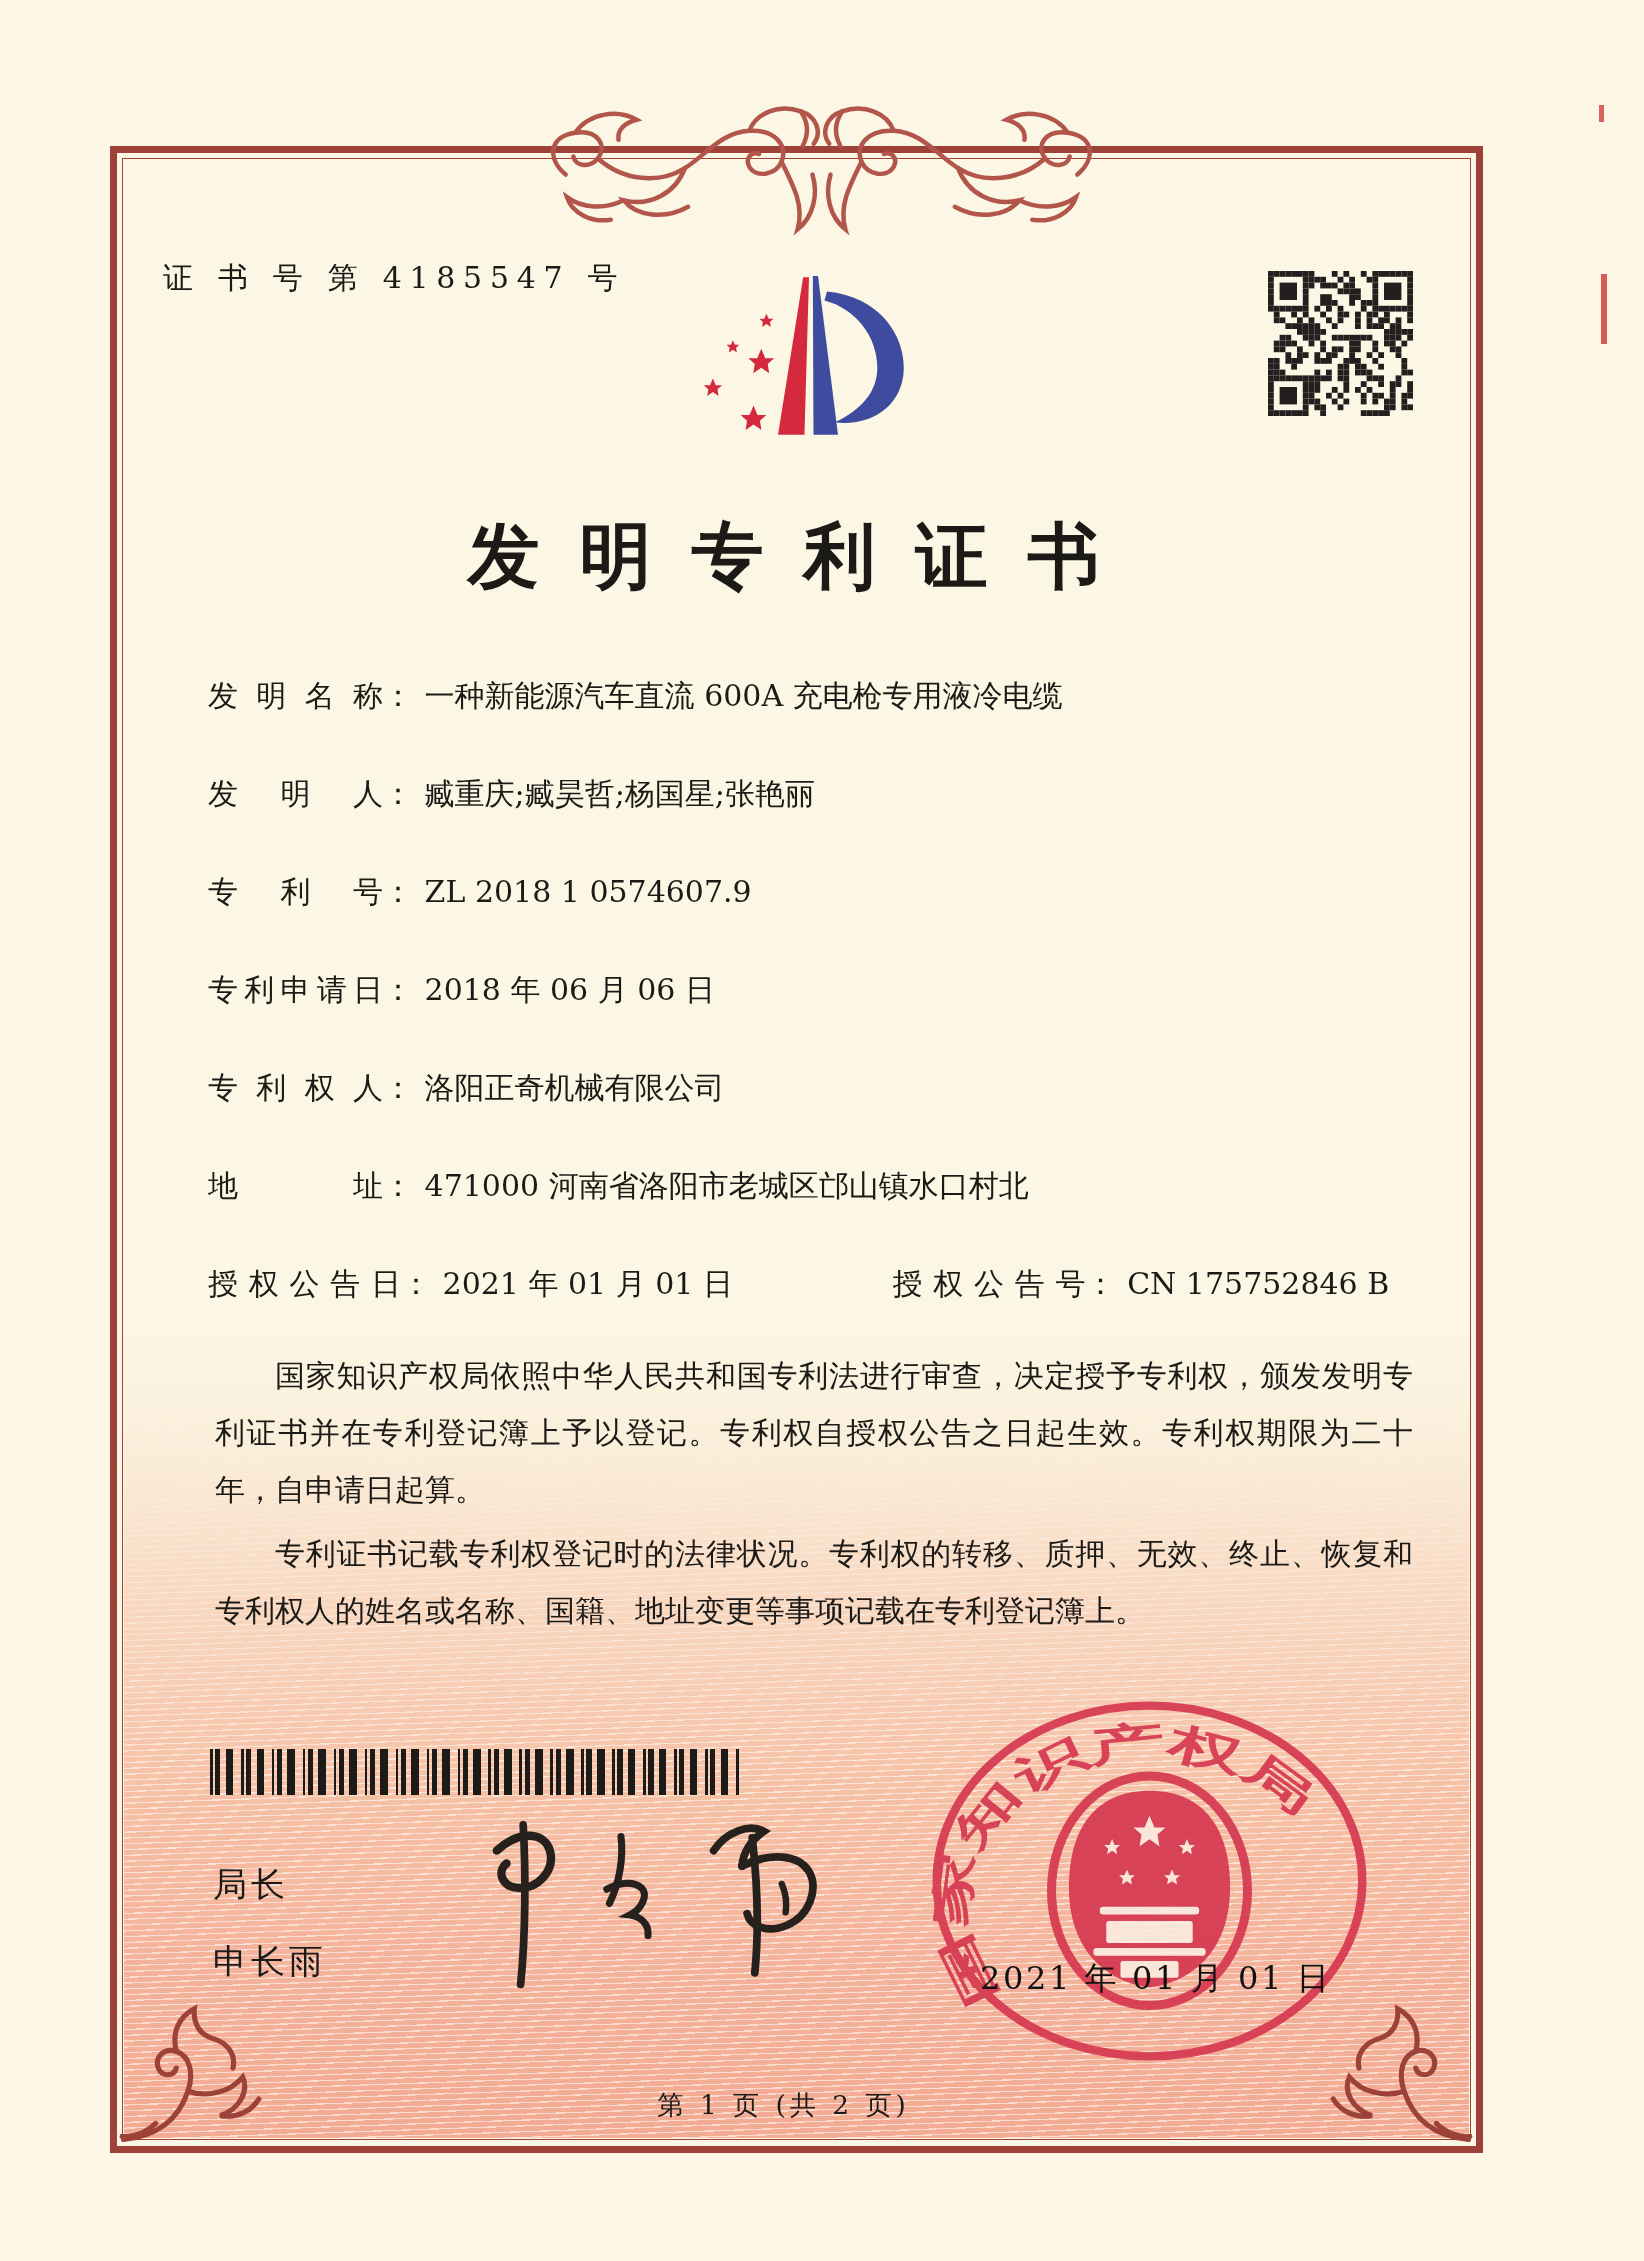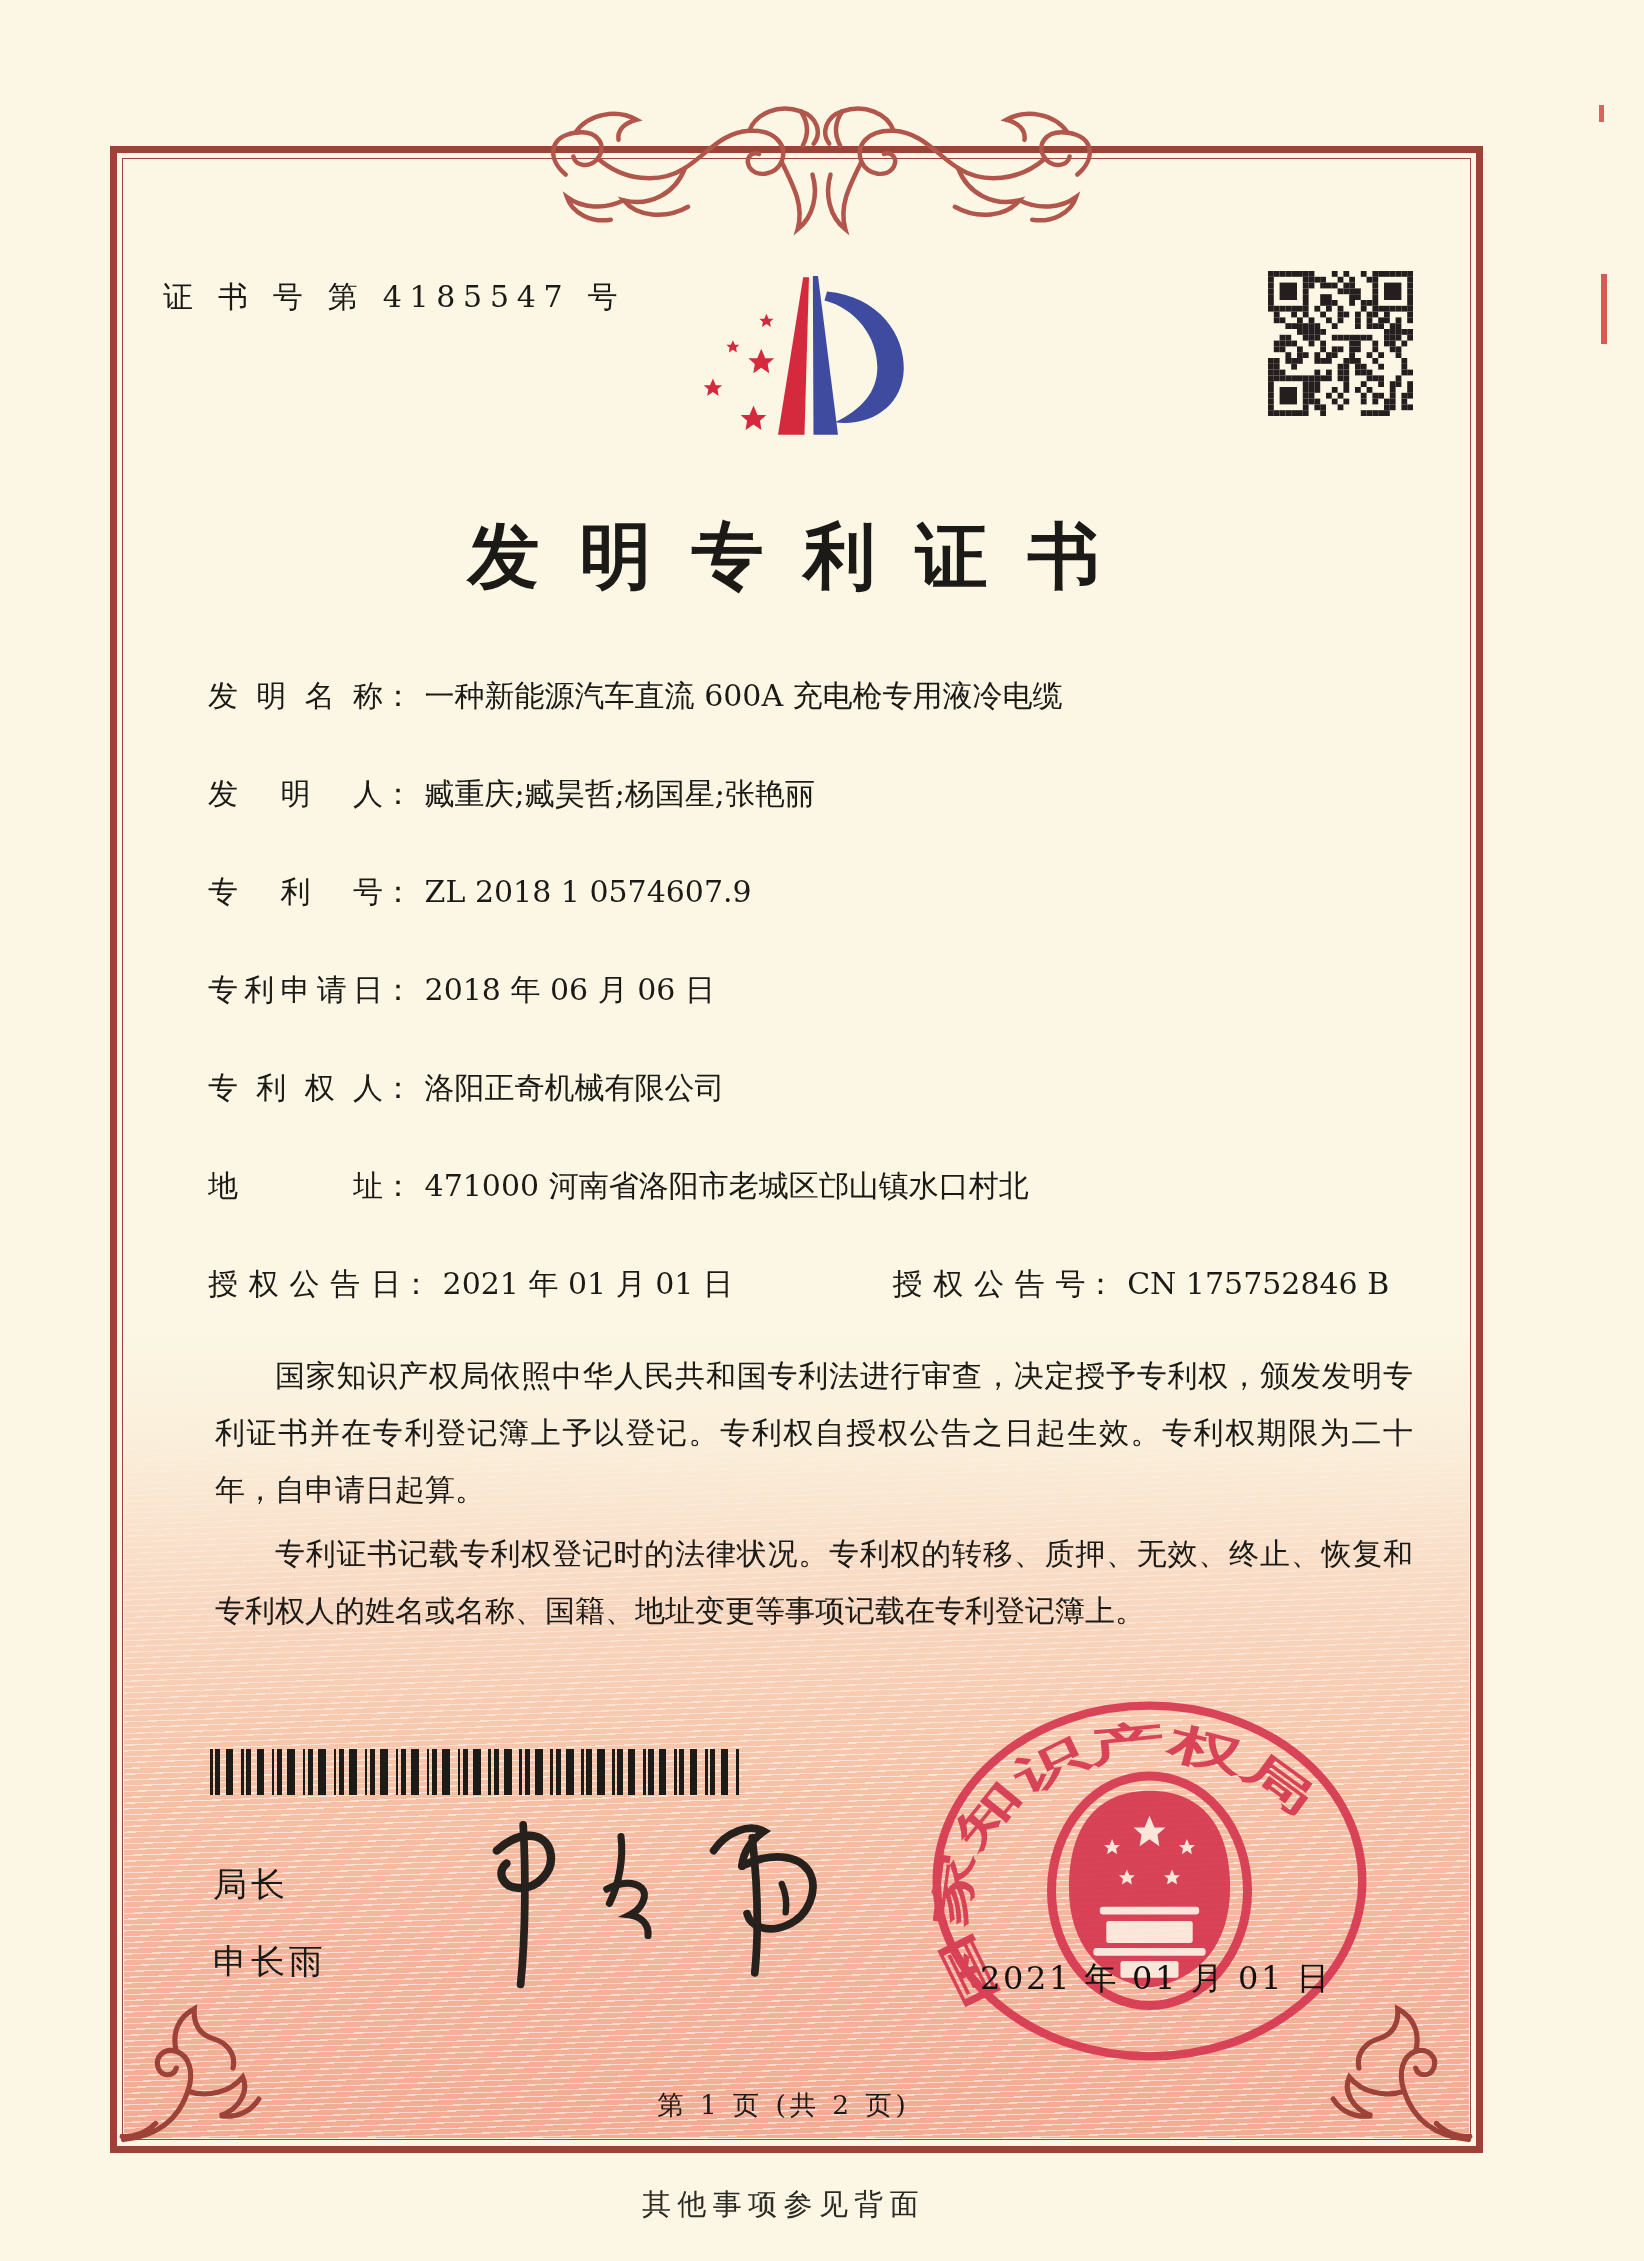--- a/index.html
+++ b/index.html
@@ -15,21 +15,21 @@
     border:1.9px solid #9c4238;}
   
   .pinkzone{position:absolute;left:124px;right:175px;top:1328px;bottom:123px;
     background:linear-gradient(180deg,rgba(247,199,174,0) 0%,rgba(247,199,174,.18) 14%,
       rgba(246,190,163,.55) 34%,rgba(245,182,153,.85) 58%,#f4b29a 80%,#f3ab93 100%);}
   .waves{position:absolute;inset:0;
     background:repeating-linear-gradient(178deg,rgba(255,255,255,0) 0 4.5px,rgba(255,255,255,.55) 4.5px 5.8px);
     -webkit-mask-image:linear-gradient(180deg,transparent 0%,rgba(0,0,0,.35) 25%,#000 55%);
     mask-image:linear-gradient(180deg,transparent 0%,rgba(0,0,0,.35) 25%,#000 55%);}
   
-  .cert-no{position:absolute;left:163px;top:277px;font-size:30px;letter-spacing:7.7px;text-align:right;}
+  .cert-no{position:absolute;left:163px;top:258px;font-size:30px;letter-spacing:7.7px;text-align:right;}
   .title{position:absolute;left:0;right:77px;top:509px;text-align:center;
     font-size:72px;font-weight:bold;letter-spacing:40px;text-indent:40px;}
   .logo{position:absolute;left:680px;top:259px;}
   .qr{position:absolute;left:1268px;top:271px;width:151px;height:151px;}
   .qr svg{display:block;}
   
   .fields{position:absolute;left:208px;top:676px;width:1212px;}
   .frow{height:98px;font-size:30px;white-space:nowrap;}
   .flabel{display:inline-block;width:175px;text-align:justify;text-align-last:justify;
     vertical-align:bottom;}
@@ -578,16 +578,15 @@
         <rect x="268" y="330" width="154" height="12" rx="5"></rect>
         <rect x="278" y="352" width="134" height="34" rx="4"></rect>
         <rect x="258" y="394" width="174" height="12" rx="5"></rect>
         <rect x="300" y="414" width="90" height="26" rx="4"></rect>
       </g>
     </g>
   </svg>
   <div class="seal-date">2021 年 01 月 01 日</div>
 
   <div class="page-info">第 1 页 (共 2 页)</div>
-  <div class="back-note">其他事项参见背面</div>
 
 </div>
 
 
 </body></html>

